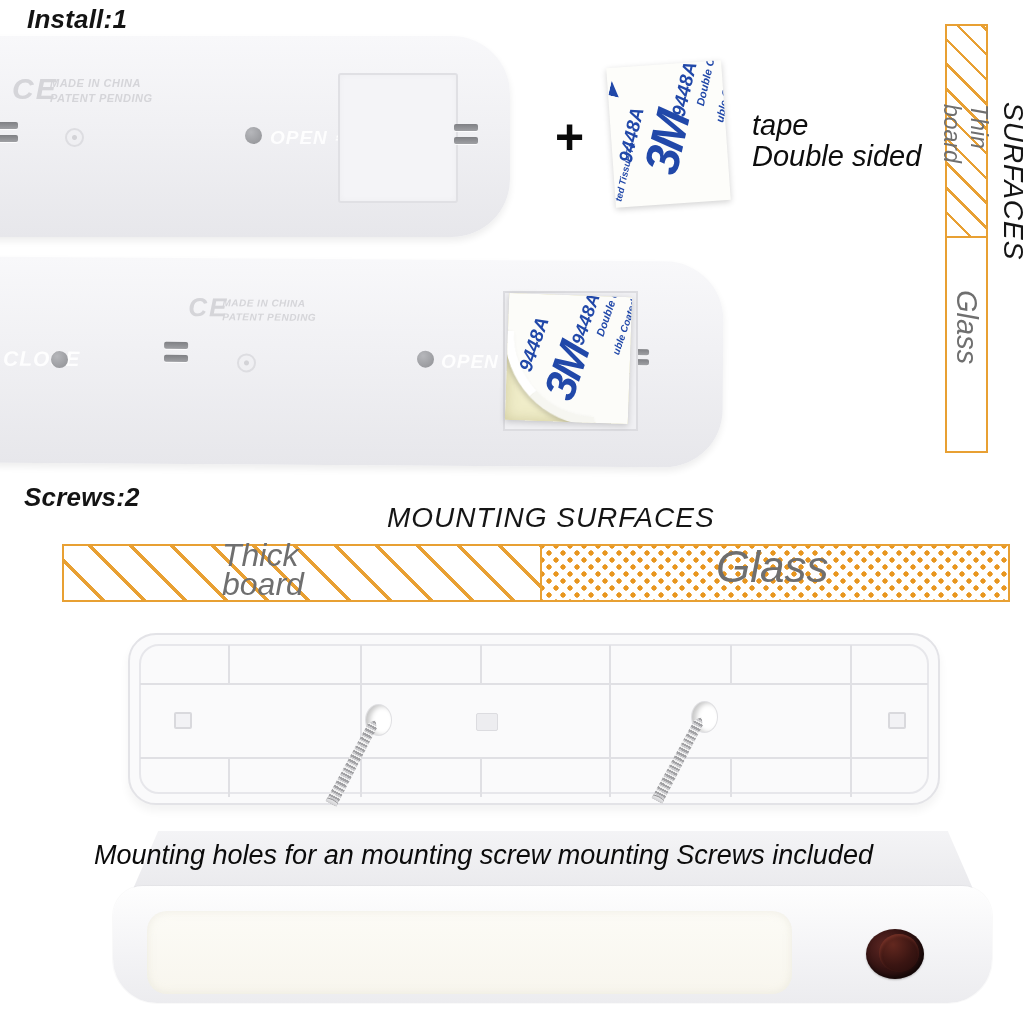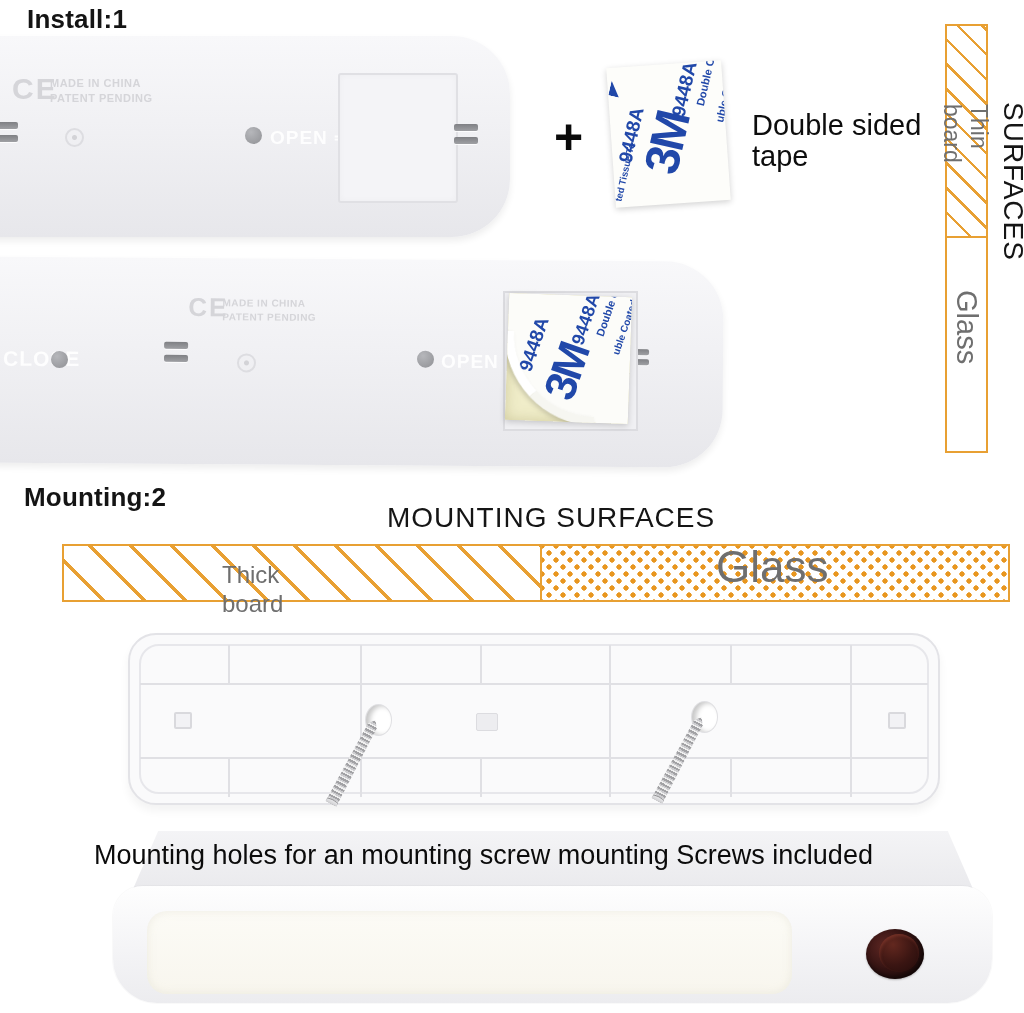--- a/index.html
+++ b/index.html
@@ -1,17 +1,17 @@
 <!DOCTYPE html>
 <html><head>
 <meta charset="utf-8">
 <style>
   html,body{margin:0;padding:0;background:#fff;}
   .canvas{position:relative;width:1024px;height:1013px;background:#ffffff;overflow:hidden;
-          font-family:"Liberation Sans",sans-serif;color:#111;}
+          font-family:"Liberation Sans",sans-serif;color:#111;font-style:italic;}
 
   
   .install-title{position:absolute;font-weight:bold;font-size:26px;color:#141414;letter-spacing:.2px;}
   .ms-heading{position:absolute;font-size:28px;color:#151515;letter-spacing:1px;}
   .caption-dst{position:absolute;font-size:29px;line-height:31px;color:#0d0d0d;}
   .caption-screws{position:absolute;font-size:27px;color:#0b0b0b;white-space:nowrap;z-index:6;}
 
   
   .bar{position:absolute;border-radius:58px;
        background:linear-gradient(180deg,#f8f8fa 0%,#f1f1f4 42%,#e7e7eb 100%);
@@ -58,21 +58,21 @@
   .gray-label{color:#6f6f6f;}
 
   
   .hbar{position:absolute;box-sizing:border-box;border:2.5px solid #E8A033;display:flex;background:#fff;}
   .sw-thick{width:478px;box-sizing:border-box;border-right:2.5px solid #E8A033;
        background:repeating-linear-gradient(45deg,transparent 0 26px,#E8A033 26px 29px);}
   .sw-wall{flex:1;
        background-image:radial-gradient(circle,#E8961F 2.4px,transparent 2.9px),
                         radial-gradient(circle,#E8961F 2.4px,transparent 2.9px);
        background-size:14px 14px;background-position:0 0,7px 7px;}
-  .thick-label{position:absolute;font-size:24px;line-height:29px;color:#6f6f6f;z-index:2;margin-top:19px;}
+  .thick-label{position:absolute;font-size:32px;line-height:29px;color:#6f6f6f;z-index:2;}
   .wall-label{position:absolute;font-size:44px;color:#6f6f6f;z-index:2;}
 
   
   .panel{position:absolute;border-radius:28px;background:#fafafb;border:2px solid #e3e3e7;
          box-sizing:border-box;box-shadow:0 6px 10px rgba(0,0,0,.05);z-index:1;}
   .panel .ring{position:absolute;inset:9px;border:2px solid #e7e7eb;border-radius:20px;}
   .gl{position:absolute;background:#e0e0e4;}
   .sq{position:absolute;width:18px;height:17px;border:2px solid #d9d9dd;border-radius:2px;
       background:#f2f2f5;box-sizing:border-box;}
   .tab{position:absolute;width:20px;height:16px;background:#ededf0;border:1px solid #dcdce0;border-radius:2px;}
@@ -136,22 +136,22 @@
     <div class="t-wedge" style="left:0px;top:16px;"></div>
     <span class="t-code" style="left:2px;top:92px;">9448A</span>
     <span class="t-brand" style="left:20px;top:100px;">3M</span>
     <span class="t-code" style="left:58px;top:50px;">9448A</span>
     <span class="t-frag" style="left:85px;top:42px;">Double Co</span>
     <span class="t-frag" style="left:103px;top:60px;">uble Coated</span>
     <span class="t-tiny" style="left:-3px;top:132px;">ted Tissue Ta</span>
   </div>
 
   <div class="caption-dst" style="left:752px;top:110px;">
+    <div>tape</div>
     <div>Double sided</div>
-    <div>tape</div>
   </div>
 
   <div class="strip" style="left:945px;top:24px;width:43px;height:429px;">
     <div class="strip-hatch" style="height:212px;"></div>
   </div>
   <div class="vert vert2 gray-label" style="left:938px;top:104px;height:130px;font-size:23px;">
     <span>Thin</span>
     <span>board</span>
   </div>
   <div class="vert gray-label" style="left:950px;top:290px;height:90px;font-size:29px;">Glass</div>
@@ -184,21 +184,21 @@
     <div class="t2-liner">
       <span class="t-code" style="left:8px;top:74px;">9448A</span>
       <span class="t-brand" style="left:28px;top:96px;font-size:44px;">3M</span>
       <span class="t-code" style="left:60px;top:46px;font-size:18px;">9448A</span>
       <span class="t-frag" style="left:86px;top:38px;">Double Co</span>
       <span class="t-frag" style="left:103px;top:56px;font-size:10px;">uble Coated</span>
     </div>
     <div class="t2-curl"></div>
   </div>
 
-  <div class="install-title" style="left:24px;top:482px;">Mounting:2</div>
+  <div class="install-title" style="left:24px;top:482px;">Screws:2</div>
   <div class="ms-heading" style="left:387px;top:502px;">MOUNTING SURFACES</div>
 
   <div class="hbar" style="left:62px;top:544px;width:948px;height:58px;">
     <div class="sw-thick"></div>
     <div class="sw-wall"></div>
   </div>
   <div class="thick-label" style="left:222px;top:541px;">
     <div>Thick</div>
     <div>board</div>
   </div>

